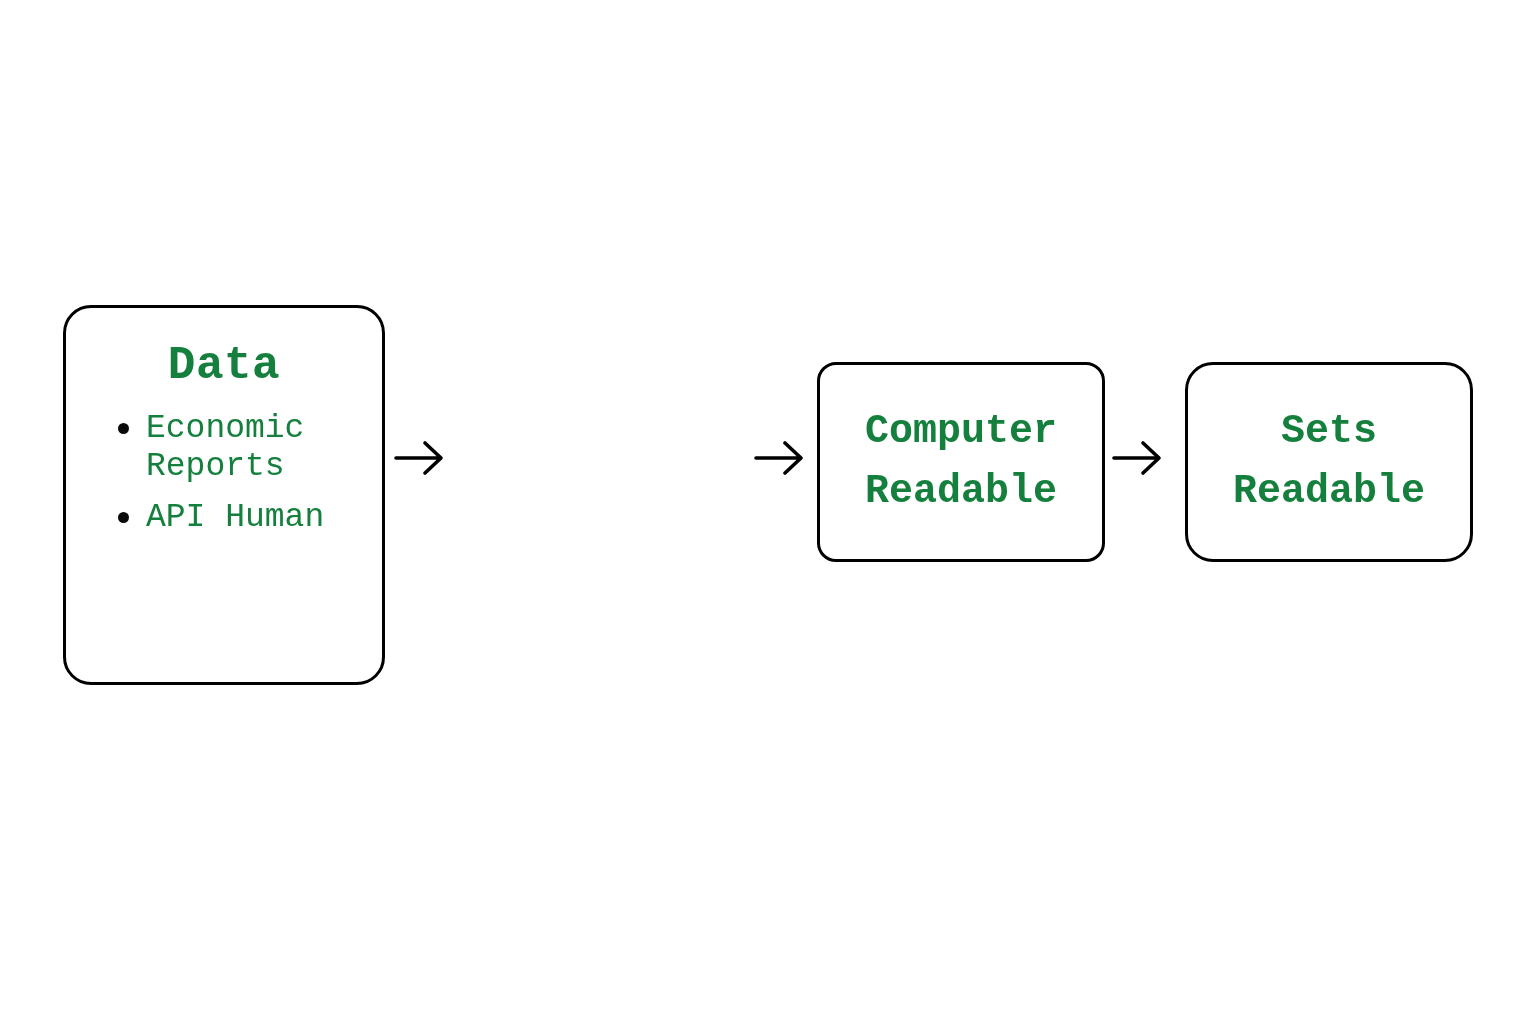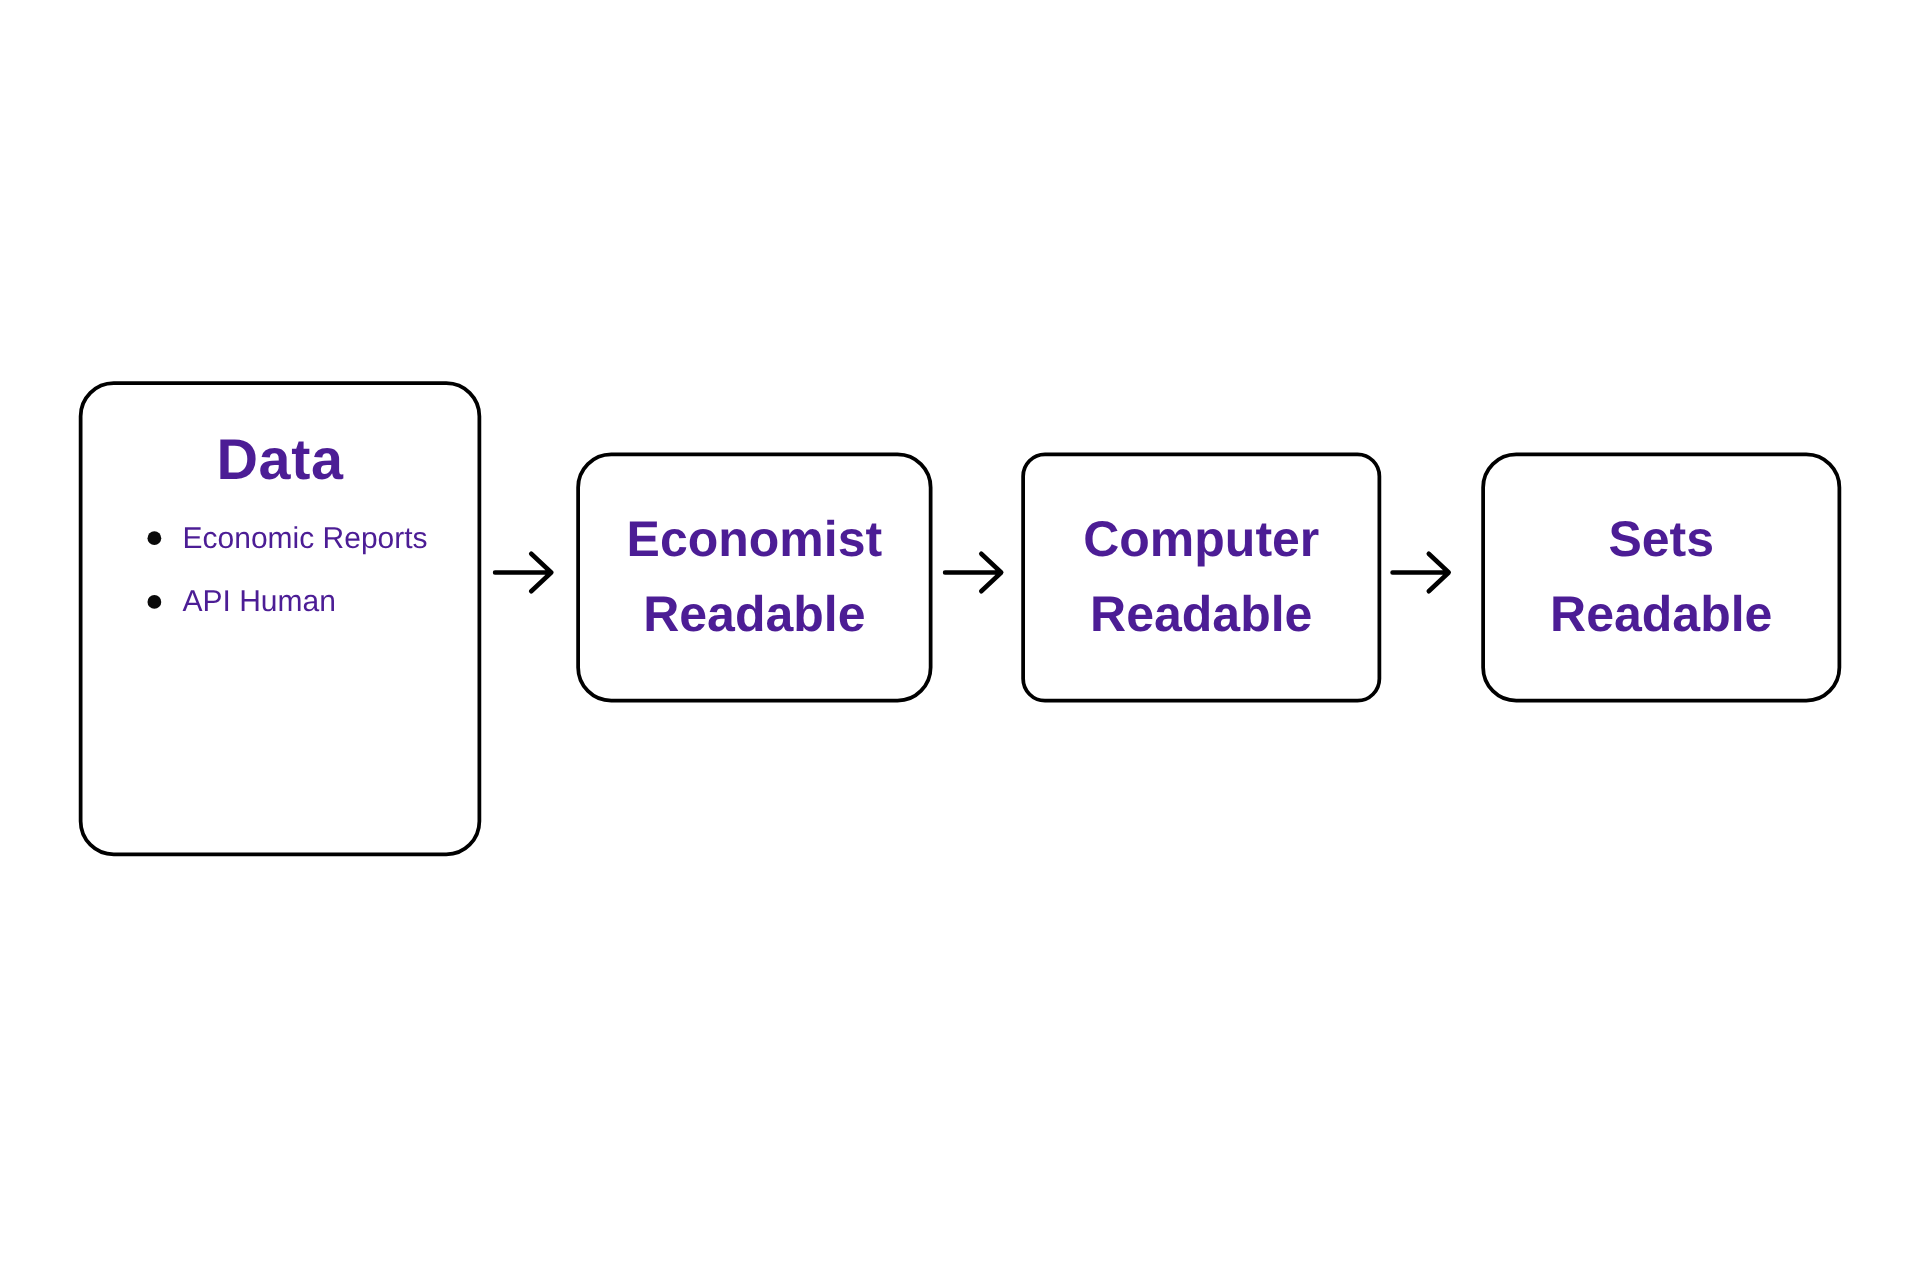--- a/index.html
+++ b/index.html
@@ -5,22 +5,22 @@
   html, body {
     margin: 0;
     padding: 0;
     background: #ffffff;
   }
   .canvas {
     position: relative;
     width: 1524px;
     height: 1024px;
     background: #ffffff;
-    font-family: Liberation Sans, sans-serif;
-    color: #4c1d95;
+    font-family: Liberation Mono, monospace;
+    color: #15803d;
     overflow: hidden;
   }
   .node {
     position: absolute;
     background: #ffffff;
     border: 3px solid #000000;
     border-radius: 28px;
     box-sizing: border-box;
   }
   .node-data {
@@ -34,21 +34,21 @@
     text-align: center;
     font-size: 46px;
     font-weight: 700;
     letter-spacing: 0.5px;
     margin: 6px 0 18px 0;
   }
   .bullet-list {
     margin: 0;
     padding: 0 0 0 30px;
     list-style: none;
-    font-size: 24px;
+    font-size: 33px;
     line-height: 38px;
   }
   .bullet-list li {
     position: relative;
     padding-left: 32px;
     margin-bottom: 13px;
   }
   .bullet-dot {
     position: absolute;
     left: 4px;
@@ -102,23 +102,20 @@
       </li>
     </ul>
   </div>
 
   <div class="flow-arrow arrow-1">
     <svg viewBox="0 0 58 44" xmlns="http://www.w3.org/2000/svg">
       <path d="M2 22 H46 M31 7 L47 22 L31 37" fill="none" stroke="#000000" stroke-width="3.6" stroke-linecap="round" stroke-linejoin="round"></path>
     </svg>
   </div>
 
-  <div class="node node-stage node-economist">
-    <span>Economist Readable</span>
-  </div>
 
   <div class="flow-arrow arrow-2">
     <svg viewBox="0 0 58 44" xmlns="http://www.w3.org/2000/svg">
       <path d="M2 22 H46 M31 7 L47 22 L31 37" fill="none" stroke="#000000" stroke-width="3.6" stroke-linecap="round" stroke-linejoin="round"></path>
     </svg>
   </div>
 
   <div class="node node-stage node-computer">
     <span>Computer Readable</span>
   </div>

